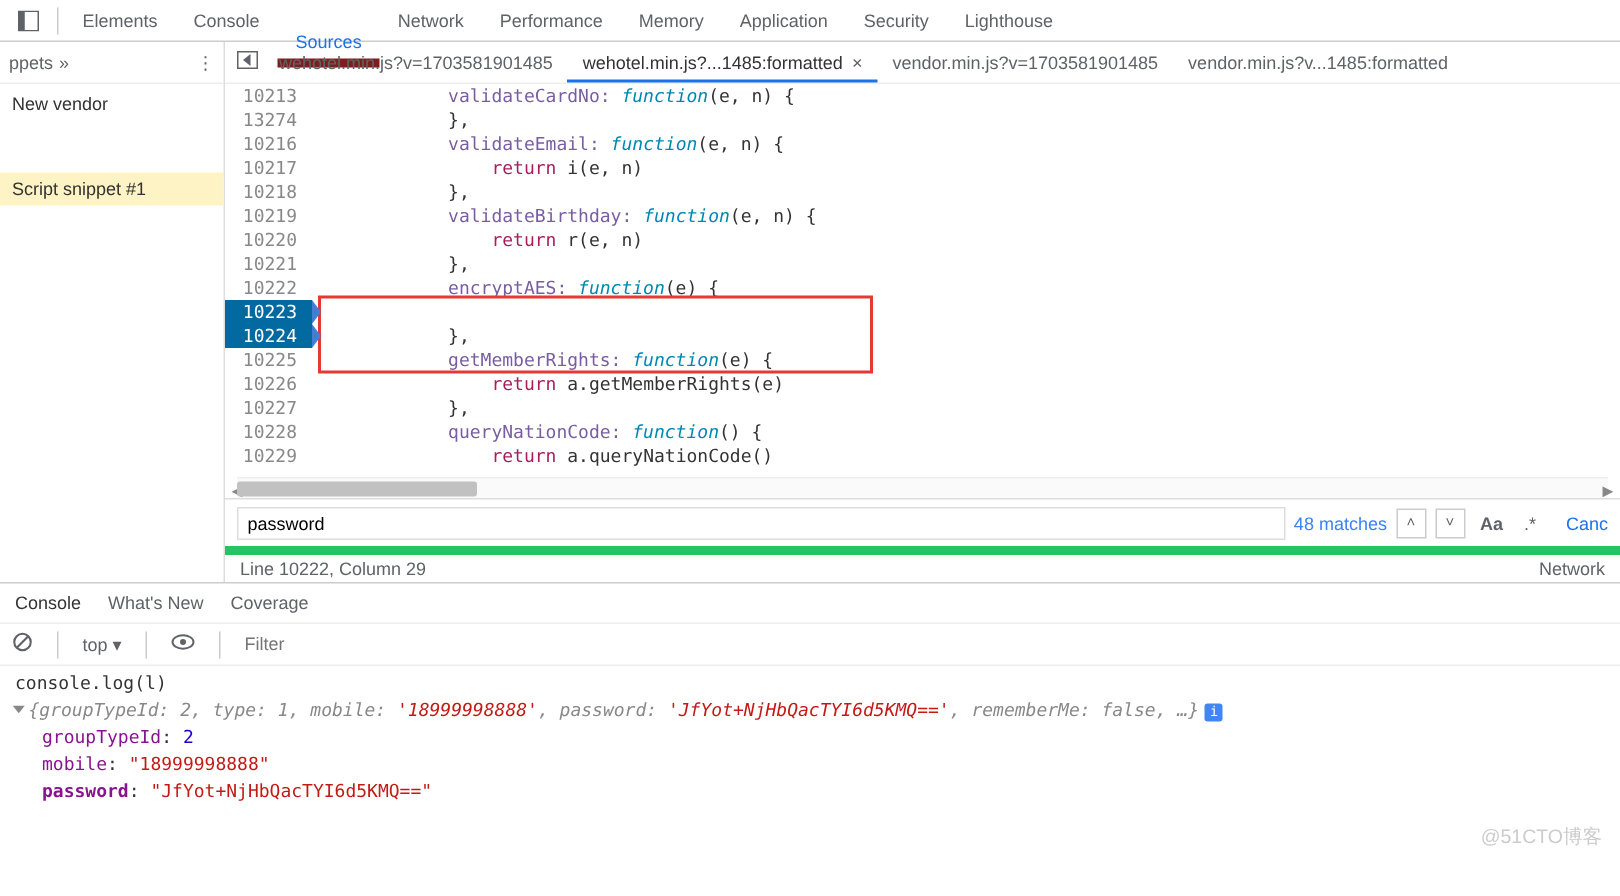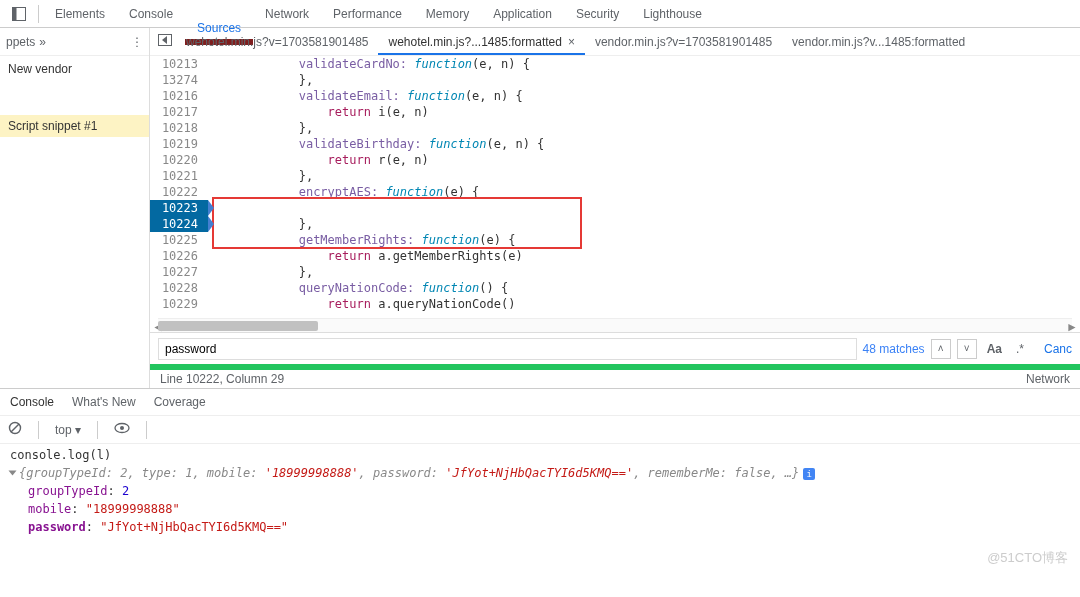--- a/index.html
+++ b/index.html
@@ -218,20 +218,21 @@
   <span class="vsep"></span>
   <span><span>top</span> ▾</span>
   <span class="vsep"></span>
   <span>
     <svg width="16" height="12" viewBox="0 0 16 12">
         <ellipse cx="8" cy="6" rx="7" ry="4.5" fill="none" stroke="#5f6368" stroke-width="1.3"></ellipse>
         <circle cx="8" cy="6" r="2" fill="#5f6368"></circle>
       </svg>
   </span>
   <span class="vsep"></span>
+  <input class="filter" placeholder="Filter" style="">
 </div>
 
 <div class="console-body">
   <div>console.log(l)</div>
   <div>
     <span class="tri"></span><span class="gray-ital"><span>{groupTypeId: </span><span>2</span><span>, type: </span><span>1</span><span>, mobile: </span><span class="obj-str" style="font-style:italic">'18999998888'</span><span>, password: </span><span class="obj-str" style="font-style:italic">'JfYot+NjHbQacTYI6d5KMQ=='</span><span>, rememberMe: </span><span>false</span><span>, …}</span></span><span class="info-square">i</span>
   </div>
   <div style="padding-left:18px"><span class="obj-key">groupTypeId</span><span>: </span><span class="obj-num">2</span></div>
   <div style="padding-left:18px"><span class="obj-key">mobile</span><span>: </span><span class="obj-str">"18999998888"</span></div>
   <div style="padding-left:18px"><span class="obj-key" style="font-weight:bold">password</span><span>: </span><span class="obj-str">"JfYot+NjHbQacTYI6d5KMQ=="</span></div>

